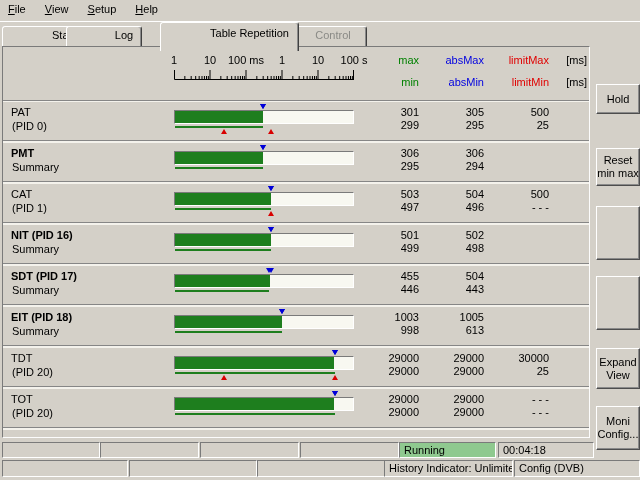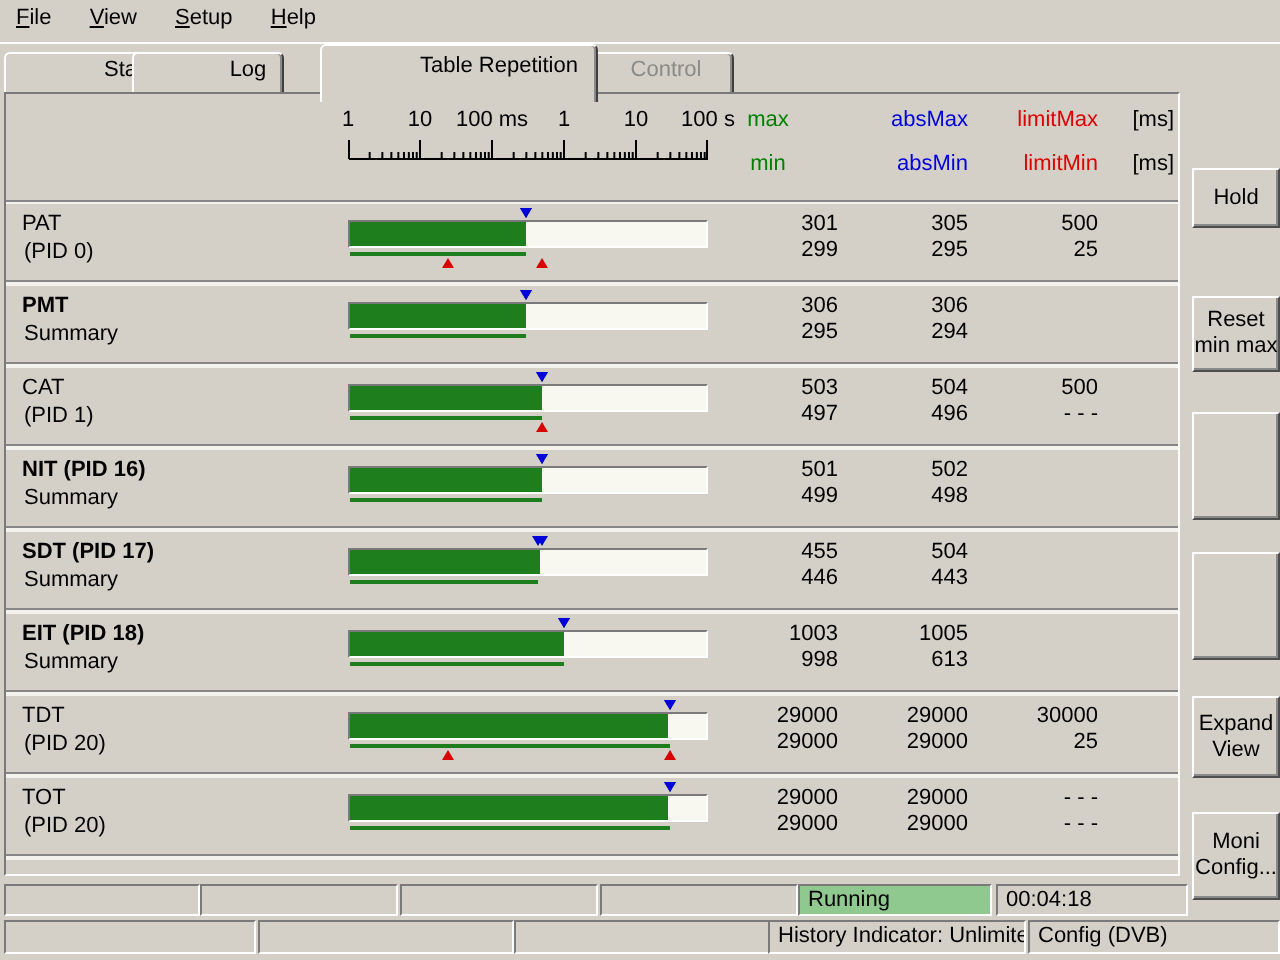--- a/index.html
+++ b/index.html
@@ -33,21 +33,21 @@
     background:#d4d0c8;border:1px solid;border-color:#7a7a7a #fcfcfc #fcfcfc #7a7a7a;
   }
   
   #hdr{position:absolute;left:0;top:0;width:100%;height:53px;}
   #scale-labels{position:absolute;left:171px;top:7px;width:180px;height:12px;}
   .sl{position:absolute;top:0;transform:translateX(-50%);white-space:nowrap;}
   #ruler{position:absolute;left:171px;top:21px;width:180px;height:12px;}
   .hc{position:absolute;width:70px;text-align:right;}
   .hr1{top:7px;} .hr2{top:29px;}
   .cg{color:#008000;} .cb{color:#0000e0;} .cr{color:#e00000;}
-  .hx1{left:346px;text-align:center;} .hx2{left:411px;} .hx3{left:476px;} .hx4{left:514px;}
+  .hx1{left:346px;} .hx2{left:411px;} .hx3{left:476px;} .hx4{left:514px;}
   .hdr-div{position:absolute;left:0;top:53px;width:100%;height:1px;border-top:1px solid #868686;background:#f4f2ec;}
   
   #rows{position:absolute;left:0;top:55px;width:100%;}
   .row{position:relative;height:38px;}
   .rowdiv{height:2px;border-top:1px solid #868686;background:#f4f2ec;}
   .nm{position:absolute;left:8px;top:4px;white-space:nowrap;}
   .row.bold .nm{font-weight:bold;}
   .sub{position:absolute;left:9px;top:18px;white-space:nowrap;}
   .barwrap{position:absolute;left:171px;top:0;width:180px;height:38px;}
   .track{

